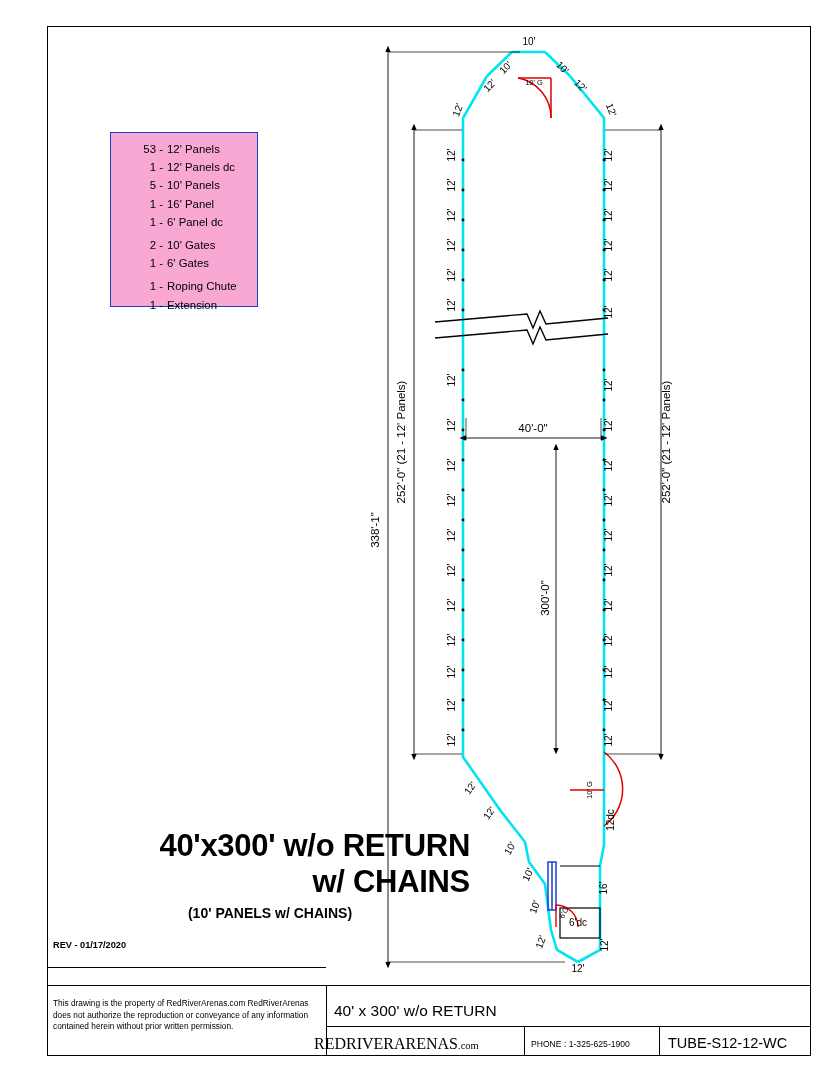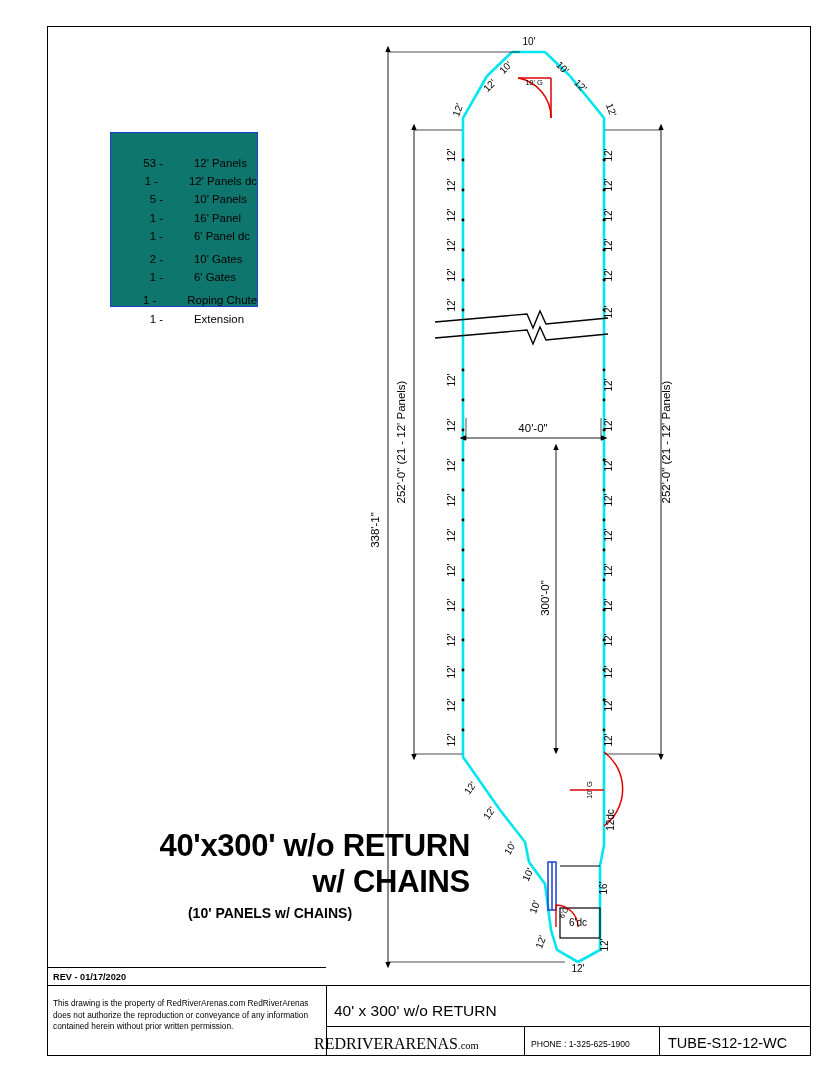--- a/index.html
+++ b/index.html
@@ -23,37 +23,37 @@
     left: 47px; top: 26px;
     width: 764px; height: 1030px;
     border: 1.6px solid #000;
   }
   
   .parts-box {
     position: absolute;
     left: 110px; top: 132px;
     width: 148px; height: 175px;
     border: 1.2px solid #1b3fd1;
-    background: #0f766e;
-    padding: 21px 0 0 0;
+    background: #f9a8d4;
+    padding: 7px 0 0 0;
   }
   .parts-row {
     font-size: 11.4px;
     color: #000;
     line-height: 18.2px;
     display: flex;
     padding-left: 10px;
   }
   .parts-row .qty {
     width: 46px;
     text-align: right;
     padding-right: 4px;
     white-space: pre;
   }
-  .parts-row .lbl { white-space: pre; margin-left: 27px; }
+  .parts-row .lbl { white-space: pre; }
   .parts-gap { height: 5px; }
 
   
   .big-title {
     position: absolute;
     left: 70px; top: 828px;
     width: 400px;
     text-align: right;
     font-size: 31px;
     font-weight: bold;
@@ -67,21 +67,21 @@
     width: 400px;
     text-align: center;
     font-size: 14px;
     font-weight: bold;
     color: #000;
   }
 
   
   .rev-line {
     position: absolute;
-    left: 48px; top: 972px;
+    left: 48px; top: 940px;
     width: 274px;
     font-size: 9.2px;
     font-weight: bold;
     padding-left: 5px;
   }
   .tb-hline {
     position: absolute;
     background: #000;
   }
   .tb-vline {

